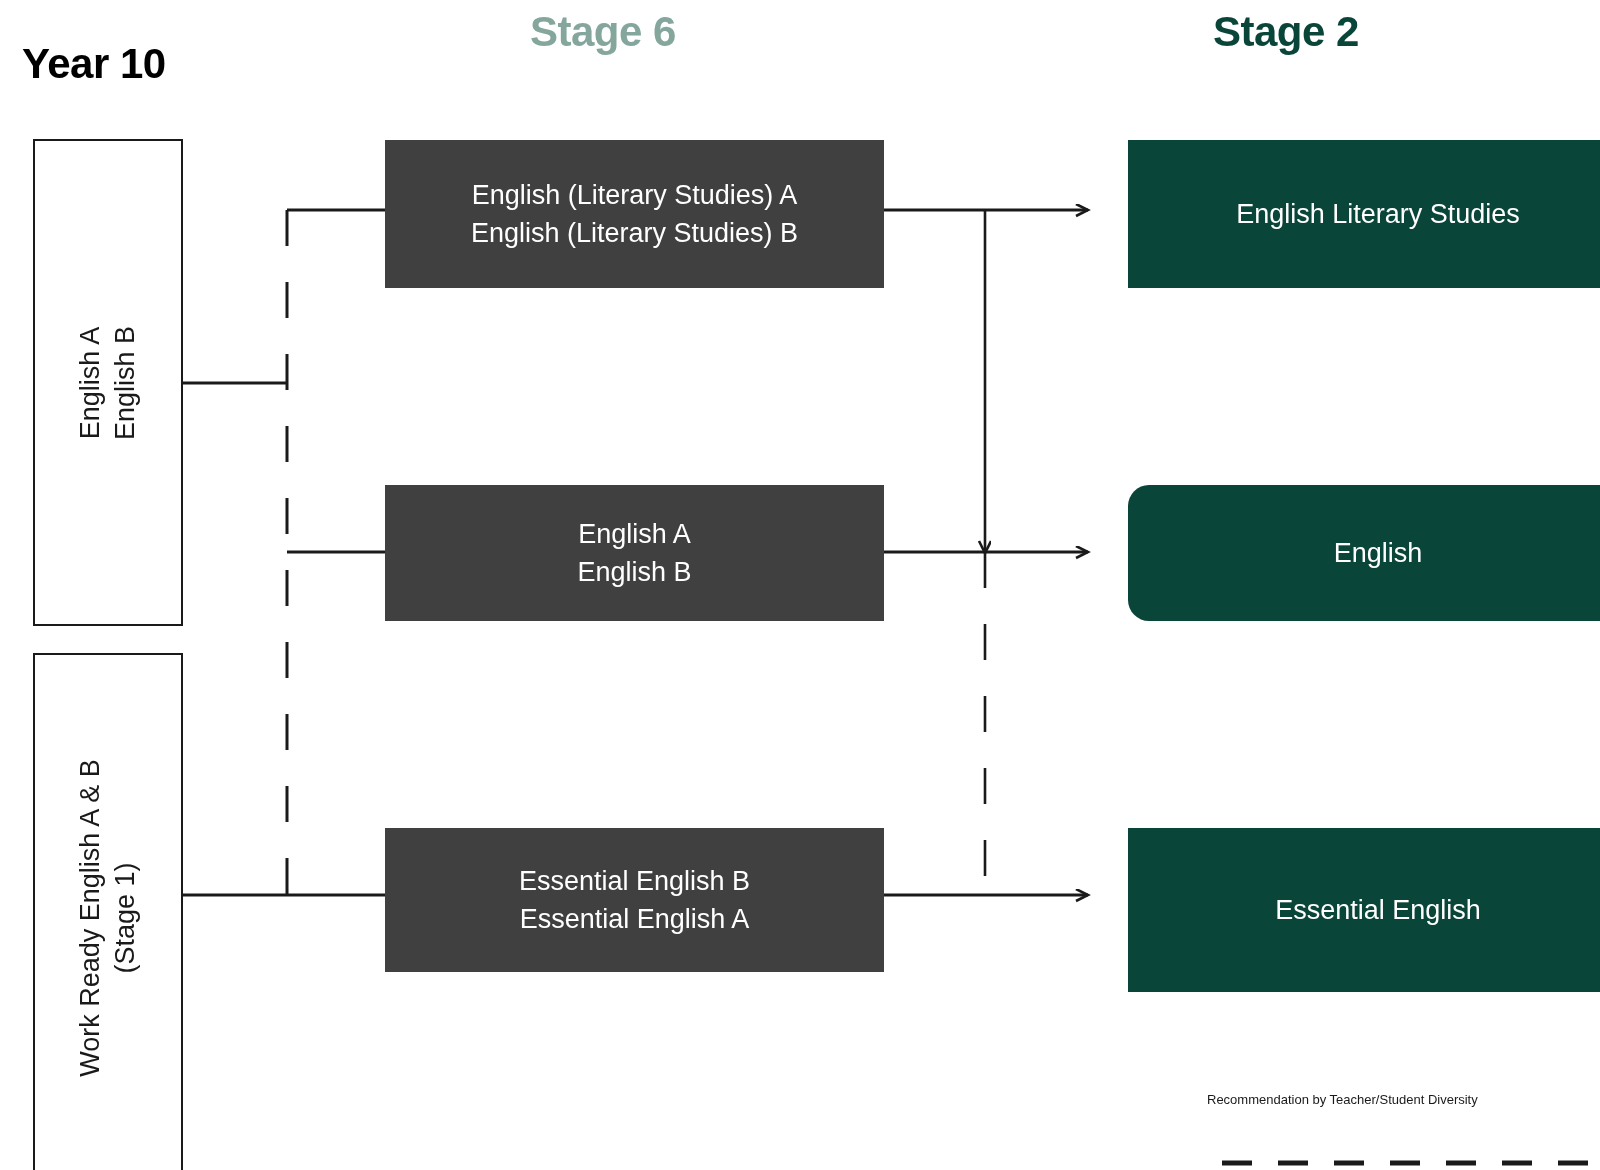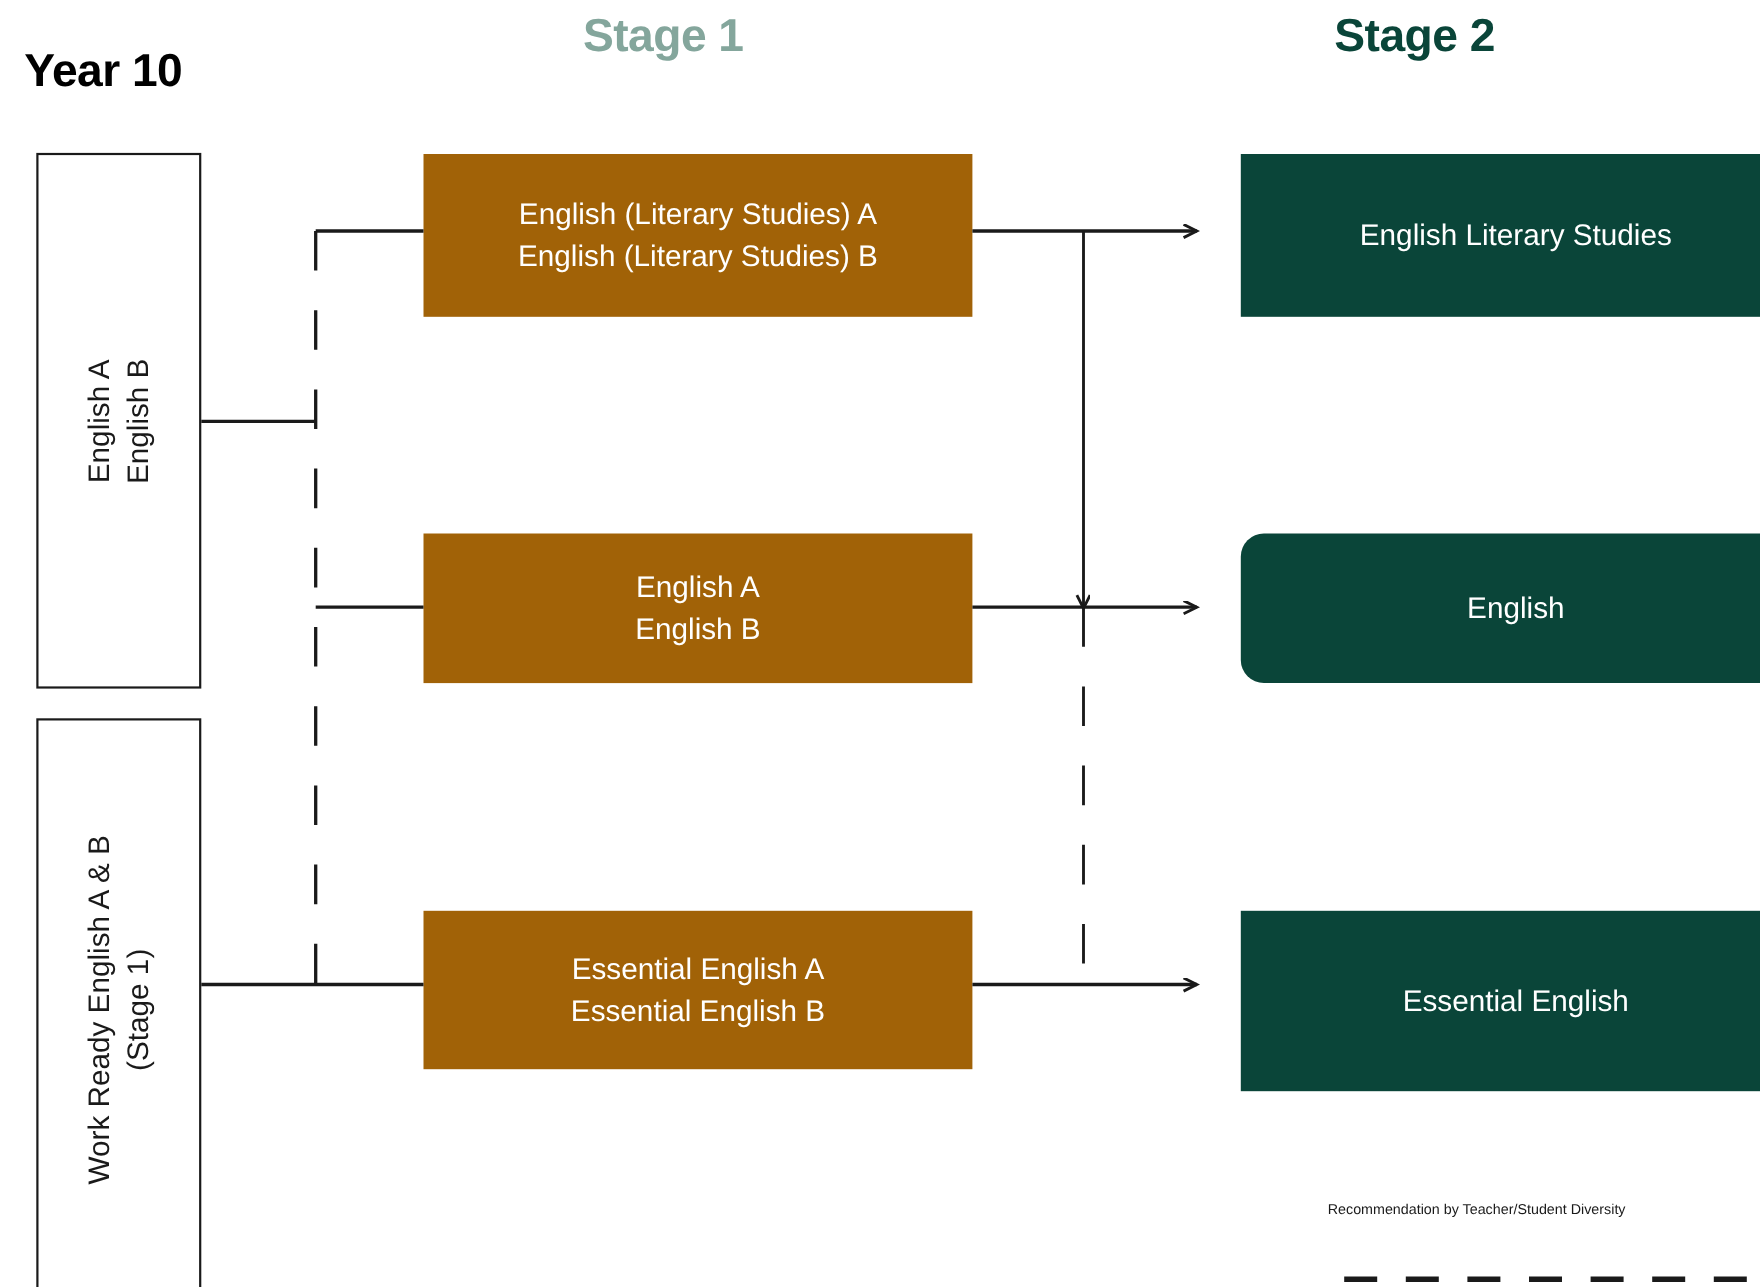--- a/index.html
+++ b/index.html
@@ -63,21 +63,21 @@
     white-space: nowrap;
     text-align: center;
     font-size: 27px;
     line-height: 1.28;
     color: #1a1a1a;
   }
 
   
   .stage1-box {
     position: absolute;
-    background: #a16207;
+    background: #404040;
     display: flex;
     align-items: center;
     justify-content: center;
     text-align: center;
     color: #ffffff;
     font-size: 27px;
     line-height: 1.42;
     left: 385px;
     width: 499px;
   }
@@ -124,21 +124,21 @@
     white-space: nowrap;
     margin-left: 40px;
   }
 </style>
 </head>
 <body>
 
 <div id="canvas">
 
   <div class="col-head" id="head-year10">Year 10</div>
-  <div class="col-head" id="head-stage1">Stage 1</div>
+  <div class="col-head" id="head-stage1">Stage 6</div>
   <div class="col-head" id="head-stage2">Stage 2</div>
 
   <div class="year10-box" id="year10-box-1">
     <div class="vert-label">
       <div>English A</div>
       <div>English B</div>
     </div>
   </div>
 
   <div class="year10-box" id="year10-box-2">
@@ -157,22 +157,22 @@
 
   <div class="stage1-box" id="s1-box-2">
     <div>
       <div>English A</div>
       <div>English B</div>
     </div>
   </div>
 
   <div class="stage1-box" id="s1-box-3">
     <div>
+      <div>Essential English B</div>
       <div>Essential English A</div>
-      <div>Essential English B</div>
     </div>
   </div>
 
   <div class="stage2-box" id="s2-box-1">
     <div>English Literary Studies</div>
   </div>
 
   <div class="stage2-box" id="s2-box-2">
     <div>English</div>
   </div>

